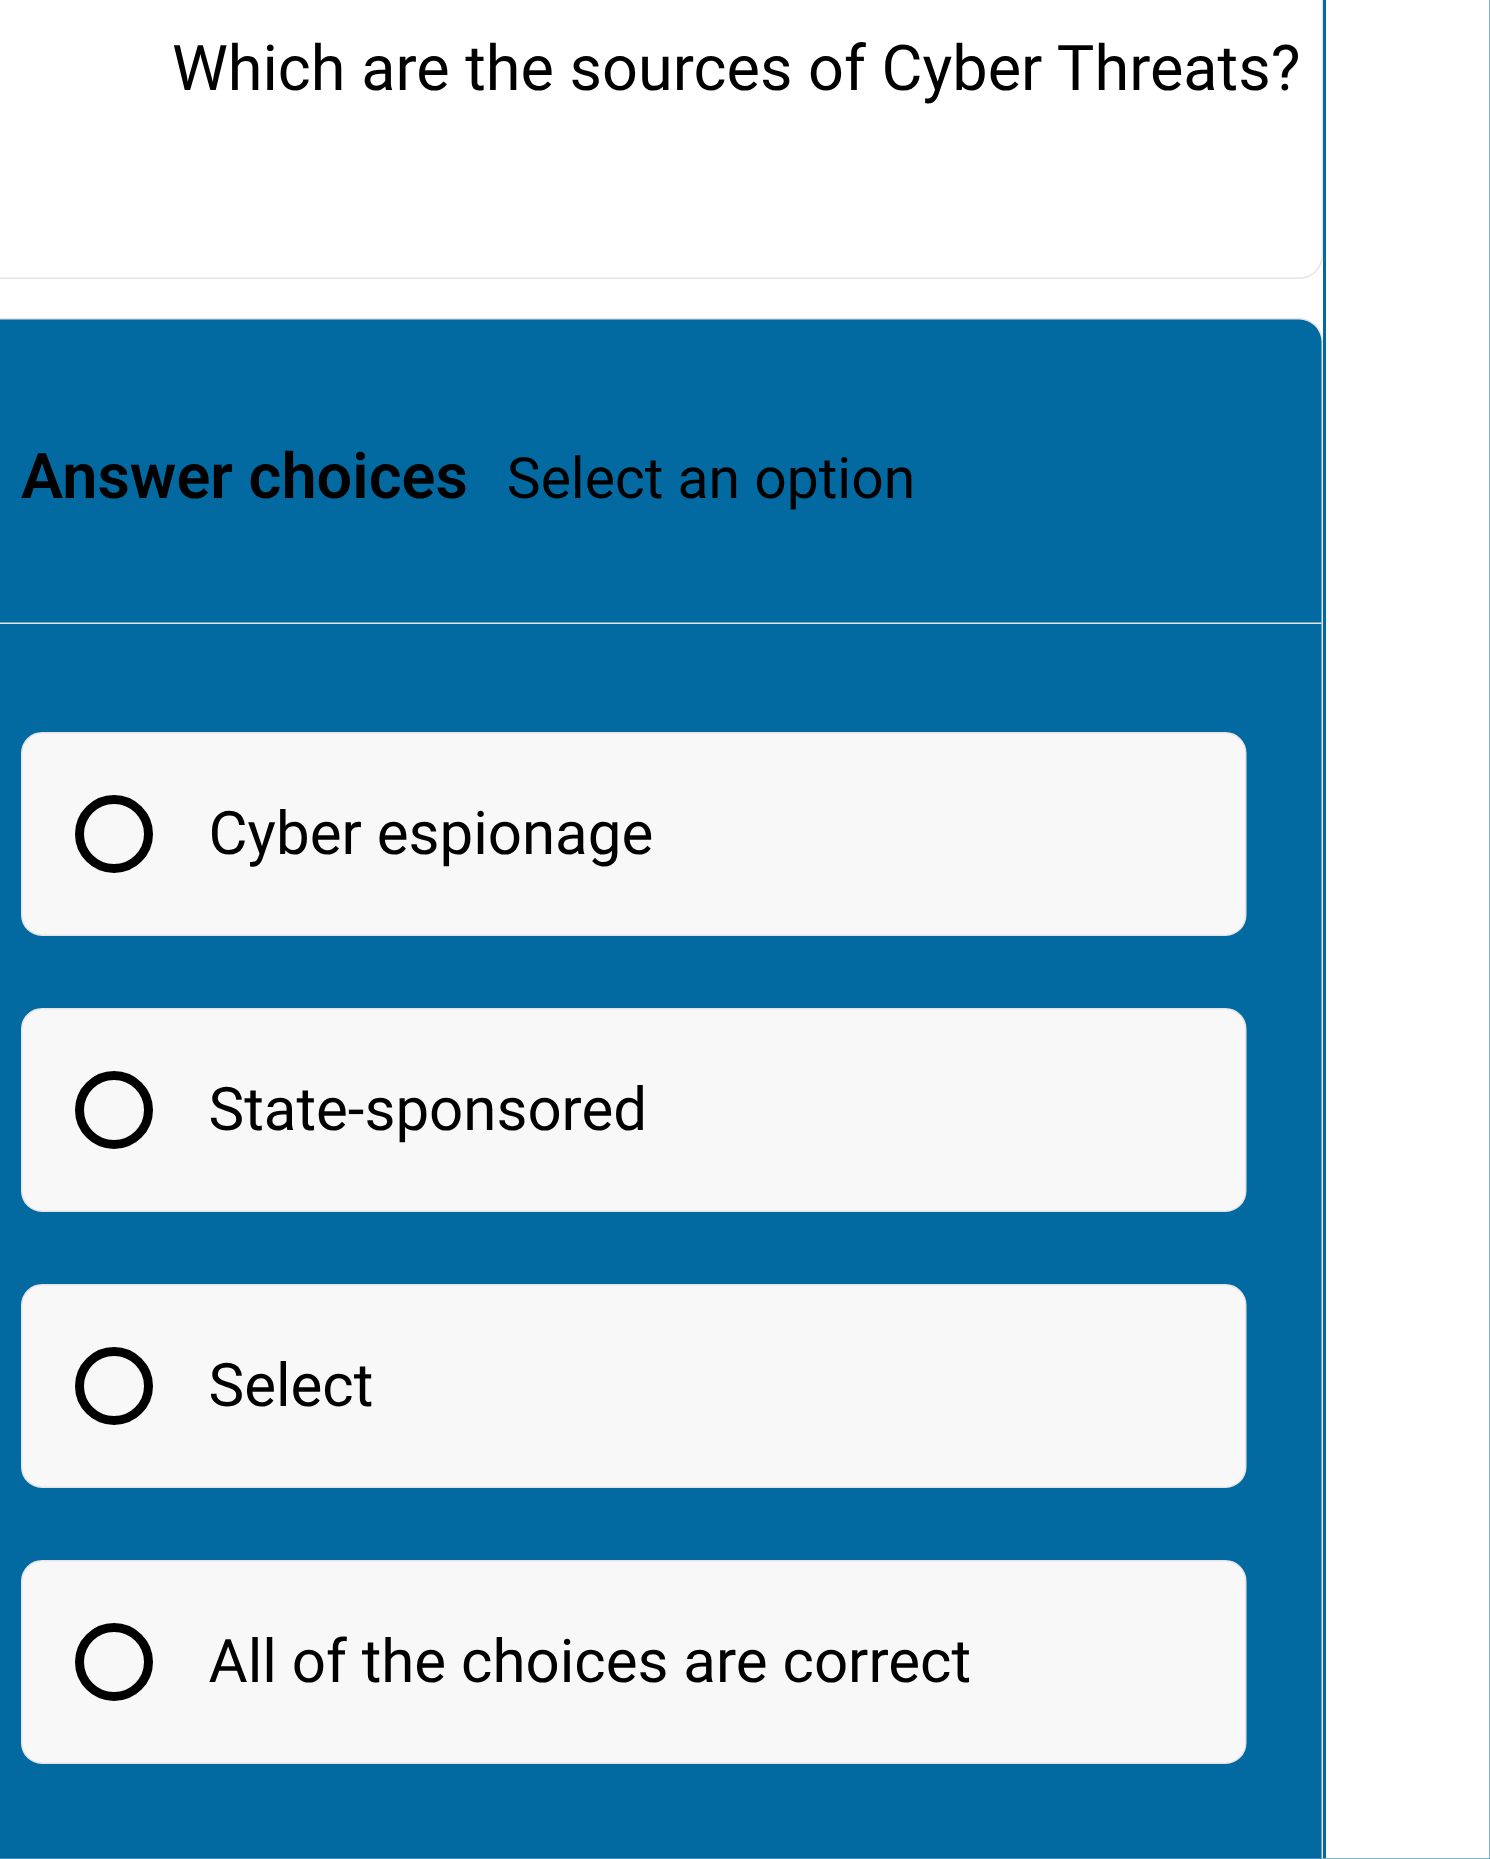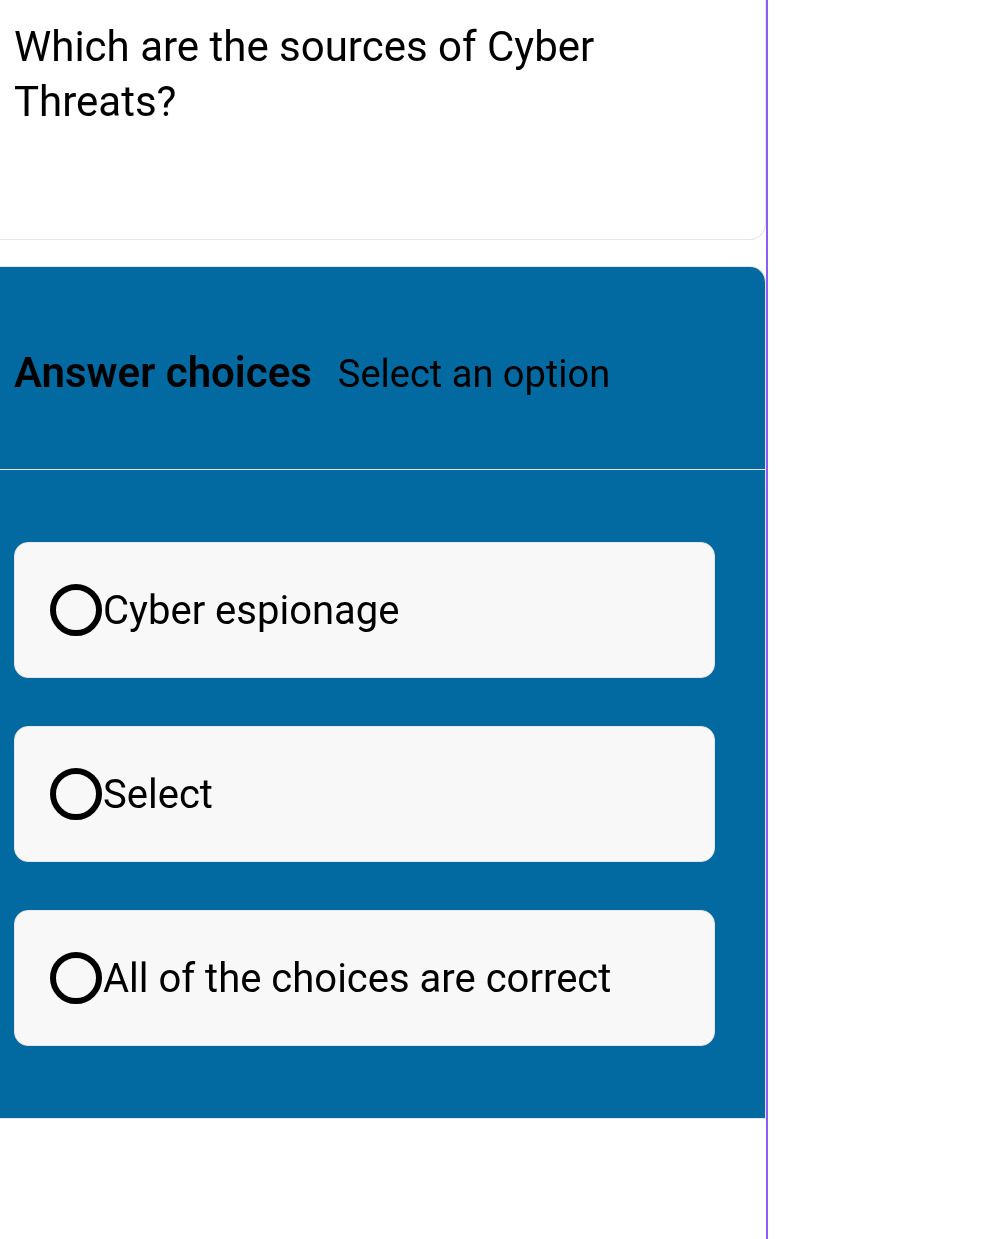--- a/index.html
+++ b/index.html
@@ -8,23 +8,24 @@
       box-sizing: border-box;
     }
     body {
       font-family: -apple-system, BlinkMacSystemFont, 'Segoe UI', Roboto, Helvetica, Arial, sans-serif;
       background: #ffffff;
       width: 993px;
       height: 1239px;
       position: relative;
     }
     .container {
-      width: 768px;
-      border-right: 2px solid #8b5cf6;
+      width: 884px;
+      border-right: 2px solid #0369a1;
       height: 100%;
+      text-align: right;
     }
     .question-card {
       border: 1px solid #e5e5e5;
       border-top: none;
       border-left: none;
       border-radius: 0 0 16px 0;
       padding: 20px 14px 110px 14px;
       background: #ffffff;
     }
     .question-text {
@@ -60,20 +61,21 @@
     }
     .options-wrap {
       padding: 72px 50px 72px 14px;
       display: flex;
       flex-direction: column;
       gap: 48px;
     }
     .option {
       display: flex;
       align-items: center;
+      gap: 36px;
       background: #f8f8f8;
       border: 1px solid #e5e5e5;
       border-radius: 14px;
       padding: 40px 34px;
       cursor: pointer;
     }
     .radio-icon {
       width: 54px;
       height: 54px;
       flex-shrink: 0;
@@ -108,20 +110,28 @@
 
       <div class="option">
         <span class="radio-icon">
           <svg viewBox="0 0 54 54">
               <circle cx="27" cy="27" r="23" fill="none" stroke="#000000" stroke-width="6"></circle>
             </svg>
         </span>
         <span class="option-label">Cyber espionage</span>
       </div>
 
+      <div class="option">
+        <span class="radio-icon">
+          <svg viewBox="0 0 54 54">
+              <circle cx="27" cy="27" r="23" fill="none" stroke="#000000" stroke-width="6"></circle>
+            </svg>
+        </span>
+        <span class="option-label">State-sponsored</span>
+      </div>
 
       <div class="option">
         <span class="radio-icon">
           <svg viewBox="0 0 54 54">
               <circle cx="27" cy="27" r="23" fill="none" stroke="#000000" stroke-width="6"></circle>
             </svg>
         </span>
         <span class="option-label">Select</span>
       </div>
 

